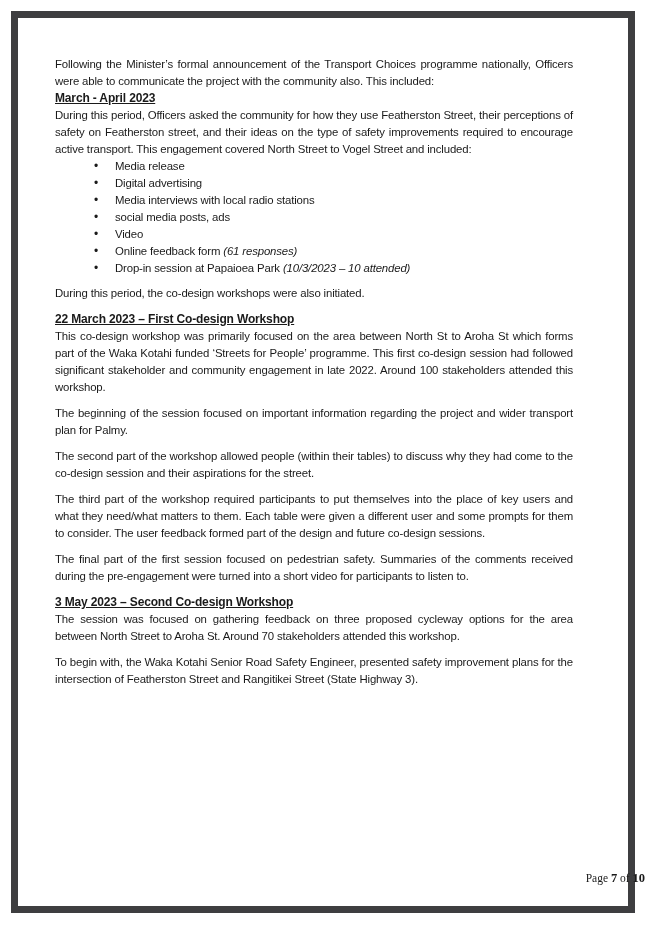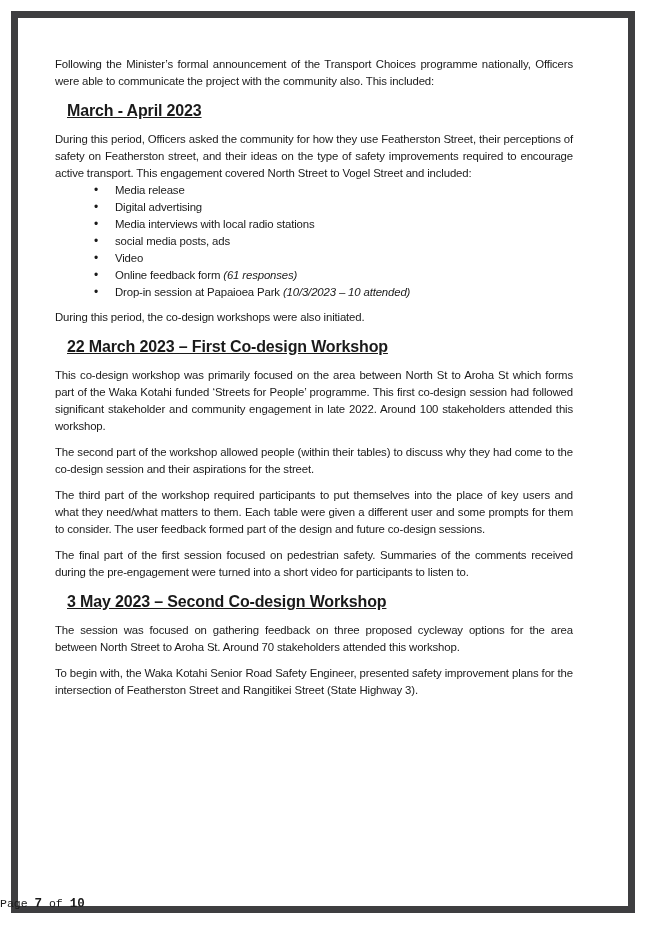--- a/index.html
+++ b/index.html
@@ -27,36 +27,35 @@
   ul { margin: 0 0 8px 0; padding: 0 0 0 60px; list-style: none; }
   ul li { position: relative; text-align: justify; }
   ul li::before {
     content: "\2022";
     position: absolute;
     left: -21px;
     top: 0;
     font-size: 12px;
   }
   h3 {
-    margin: 12px;
-    font-size: 16px;
+    margin: 0;
+    font-size: 12px;
     font-weight: bold;
     text-decoration: underline;
     line-height: 17px;
   }
   .it { font-style: italic; }
   .footer {
     position: absolute;
     left: 0; right: 0;
     top: 871px;
-    text-align: left;
-    font-family: Liberation Mono, monospace;
+    text-align: right;
+    font-family: Liberation Serif, serif;
     font-size: 11.5px;
     color: #1a1a1a;
-    margin-top: 26px;
   }
   .footer b { font-weight: bold; font-size: 12.5px; }
 </style>
 </head>
 <body>
 
 <div class="page-frame"></div>
 
 <div class="content">
 
@@ -75,20 +74,21 @@
       <li><span>Video</span></li>
       <li><span>Online feedback form </span><span class="it">(61 responses)</span></li>
       <li><span>Drop-in session at Papaioea Park </span><span class="it">(10/3/2023 – 10 attended)</span></li>
     </ul>
     <p>During this period, the co-design workshops were also initiated.</p>
   </section>
 
   <section>
     <h3>22 March 2023 – First Co-design Workshop</h3>
     <p>This co-design workshop was primarily focused on the area between North St to Aroha St which forms part of the Waka Kotahi funded ‘Streets for People’ programme. This first co-design session had followed significant stakeholder and community engagement in late 2022. Around 100 stakeholders attended this workshop.</p>
+    <p>The beginning of the session focused on important information regarding the project and wider transport plan for Palmy.</p>
     <p>The second part of the workshop allowed people (within their tables) to discuss why they had come to the co-design session and their aspirations for the street.</p>
     <p>The third part of the workshop required participants to put themselves into the place of key users and what they need/what matters to them. Each table were given a different user and some prompts for them to consider. The user feedback formed part of the design and future co-design sessions.</p>
     <p>The final part of the first session focused on pedestrian safety. Summaries of the comments received during the pre-engagement were turned into a short video for participants to listen to.</p>
   </section>
 
   <section>
     <h3>3 May 2023 – Second Co-design Workshop</h3>
     <p>The session was focused on gathering feedback on three proposed cycleway options for the area between North Street to Aroha St. Around 70 stakeholders attended this workshop.</p>
     <p>To begin with, the Waka Kotahi Senior Road Safety Engineer, presented safety improvement plans for the intersection of Featherston Street and Rangitikei Street (State Highway 3).</p>
   </section>

